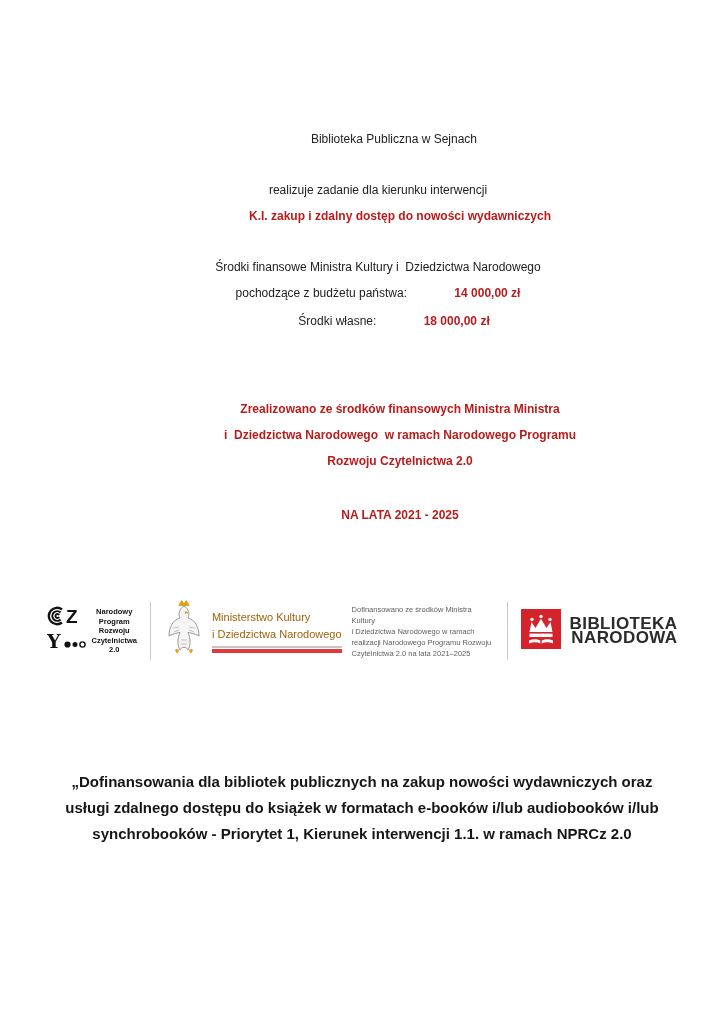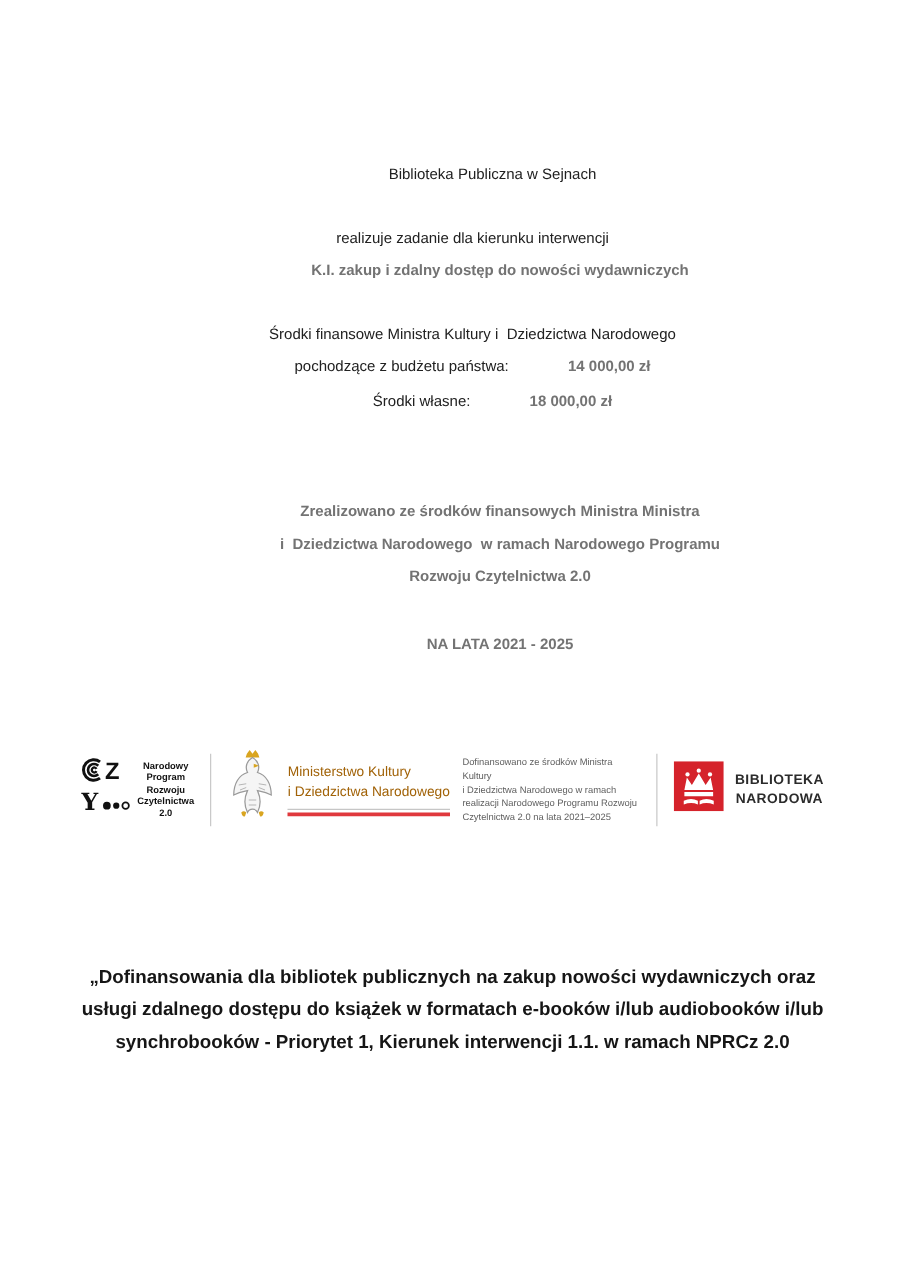--- a/index.html
+++ b/index.html
@@ -2,36 +2,36 @@
 <html><head>
 <meta charset="utf-8">
 <style>
   html,body{margin:0;padding:0;}
   body{
     width:724px;height:1024px;background:#ffffff;position:relative;
     font-family:"Liberation Sans",sans-serif;color:#212121;overflow:hidden;
   }
   .abs{position:absolute;left:0;width:100%;text-align:center;}
   .t{font-size:12px;line-height:26px;white-space:pre-wrap;padding-left:32px;}
-  .b{font-weight:bold;color:#737373;margin-left:44px;}
+  .b{font-weight:bold;color:#b91c1c;margin-left:44px;}
   
   .logo-row{
     position:absolute;top:598px;left:0;width:100%;
     display:flex;justify-content:center;align-items:center;
   }
   .vdiv{width:1px;height:58px;background:#c9c9c9;margin:0 13px;flex:0 0 auto;}
   .lg{display:flex;align-items:center;flex:0 0 auto;}
   .nprcz-text{margin-left:3px;text-align:center;font-weight:bold;font-size:7.5px;line-height:9.5px;color:#111;}
   .min-col{margin-left:8px;text-align:left;}
   .min-line{font-size:11px;line-height:16.5px;color:#a16207;}
   .flag{margin-top:4px;}
   .flag .w{height:1.5px;background:#c6c6c6;}
   .flag .r{height:3.5px;background:#e0393d;margin-top:1.5px;}
   .fineprint{margin-left:10px;width:142px;text-align:left;font-size:7.5px;line-height:11px;color:#606060;}
-  .bn-col{margin-left:9px;text-align:center;font-weight:bold;font-size:11px;line-height:14.5px;color:#2b2b2b;letter-spacing:.4px;}
+  .bn-col{margin-left:9px;text-align:right;font-weight:bold;font-size:17px;line-height:14.5px;color:#2b2b2b;letter-spacing:.4px;}
   .footer-line{font-weight:bold;font-size:15px;line-height:26px;color:#161616;white-space:pre-wrap;}
 </style>
 </head>
 <body>
 
 <div class="abs t" style="top:126px">Biblioteka Publiczna w Sejnach</div>
 
 <div class="abs" style="top:177px">
   <div class="t">realizuje zadanie dla kierunku interwencji</div>
   <div class="t b">K.I. zakup i zdalny dostęp do nowości wydawniczych</div>

